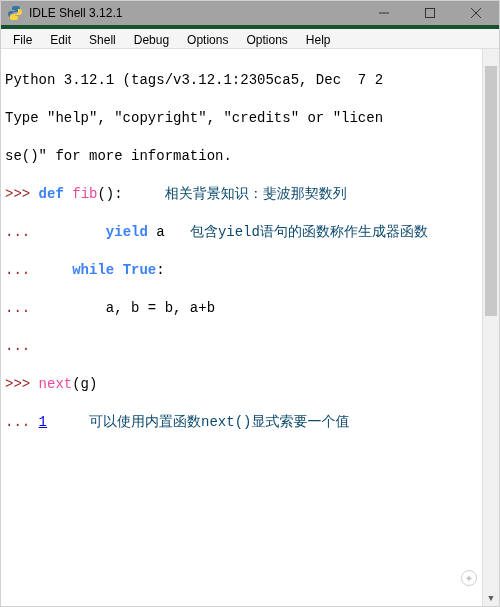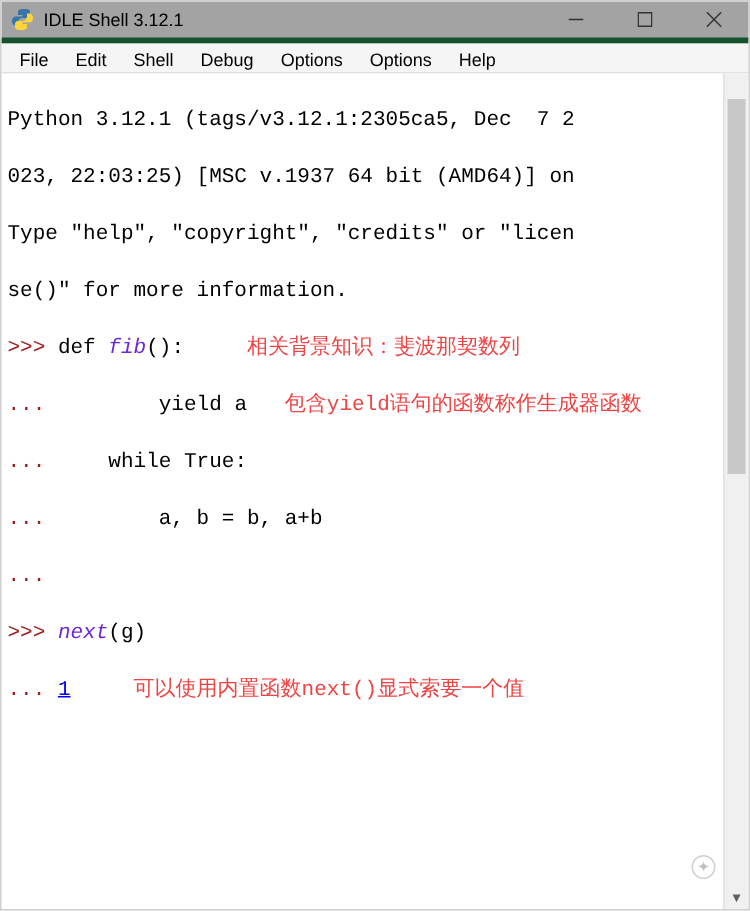--- a/index.html
+++ b/index.html
@@ -76,25 +76,25 @@
   .sb-track { position:absolute; top:17px; bottom:17px; left:0; right:0; }
   .sb-thumb {
     position:absolute; left:2px; right:2px;
     top:0; height: 250px;
     background:#c8c8c8;
     border-radius:0;
   }
 
   .line { display:block; }
   .gut { color:#9e1f1f; } 
-  .kw  { color:#000000; } 
-  .fn  { color:#6d28d9;font-style:italic; } 
+  .kw  { color:#3b82f6;font-weight:bold; } 
+  .fn  { color:#ec4899; } 
   .tok { color:#000; }
   .out { color:#0000ee; text-decoration: underline; }
-  .note{ color:#ef4444; }
+  .note{ color:#0c4a6e; }
   .watermark {
     position:absolute;
     right:22px; bottom:22px;
     font-family: "Microsoft YaHei","Segoe UI",sans-serif;
     font-size:12px;
     color:#b8b8b8;
     display:flex;
     align-items:center;
     gap:4px;
   }
@@ -141,21 +141,20 @@
   <span class="menuitem">Edit</span>
   <span class="menuitem">Shell</span>
   <span class="menuitem">Debug</span>
   <span class="menuitem">Options</span>
   <span class="menuitem">Options</span>
   <span class="menuitem">Help</span>
 </div>
 
 <div class="editor">
 <span class="line">Python 3.12.1 (tags/v3.12.1:2305ca5, Dec  7 2</span>
-<span class="line">023, 22:03:25) [MSC v.1937 64 bit (AMD64)] on</span>
 <span class="line">Type "help", "copyright", "credits" or "licen</span>
 <span class="line">se()" for more information.</span>
 <span class="line"><span class="gut">&gt;&gt;&gt; </span><span class="kw">def</span> <span class="fn">fib</span><span class="tok">():</span>     <span class="note">相关背景知识：斐波那契数列</span></span>
 <span class="line"><span class="gut">... </span>        <span class="kw">yield</span> <span class="tok">a</span>   <span class="note">包含yield语句的函数称作生成器函数</span></span>
 <span class="line"><span class="gut">... </span>    <span class="kw">while</span> <span class="kw">True</span><span class="tok">:</span></span>
 <span class="line"><span class="gut">... </span>        <span class="tok">a, b = b, a+b</span></span>
 <span class="line"><span class="gut">... </span></span>
 <span class="line"><span class="gut">&gt;&gt;&gt; </span><span class="fn">next</span><span class="tok">(g)</span></span>
 <span class="line"><span class="gut">... </span><span class="out">1</span>     <span class="note">可以使用内置函数next()显式索要一个值</span></span>
 

